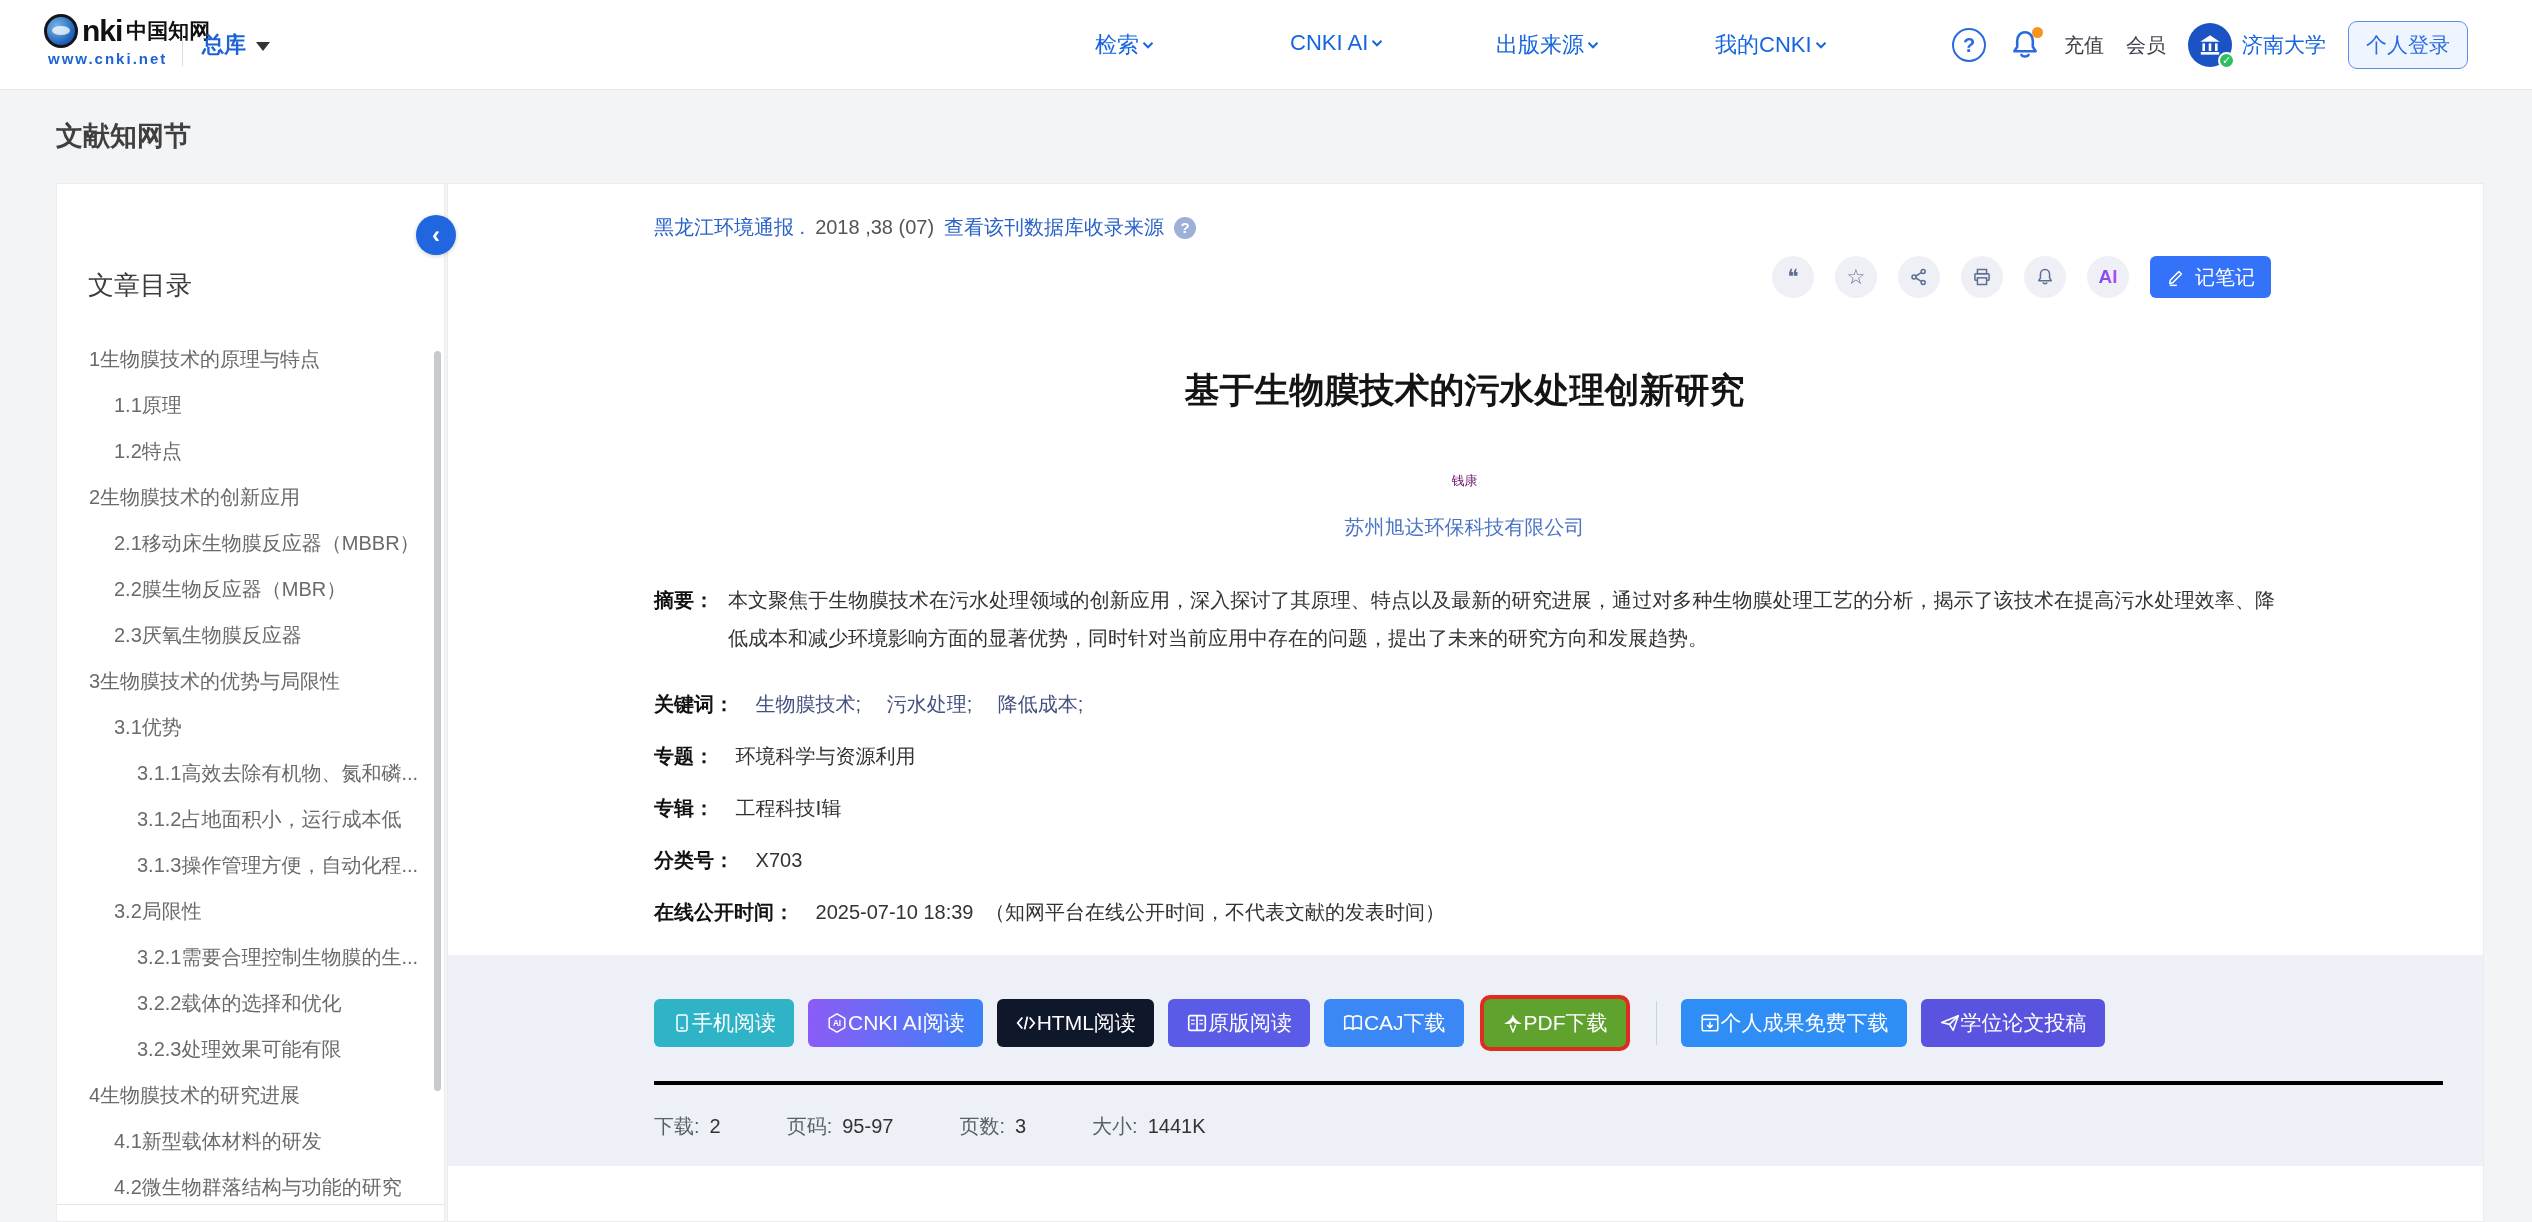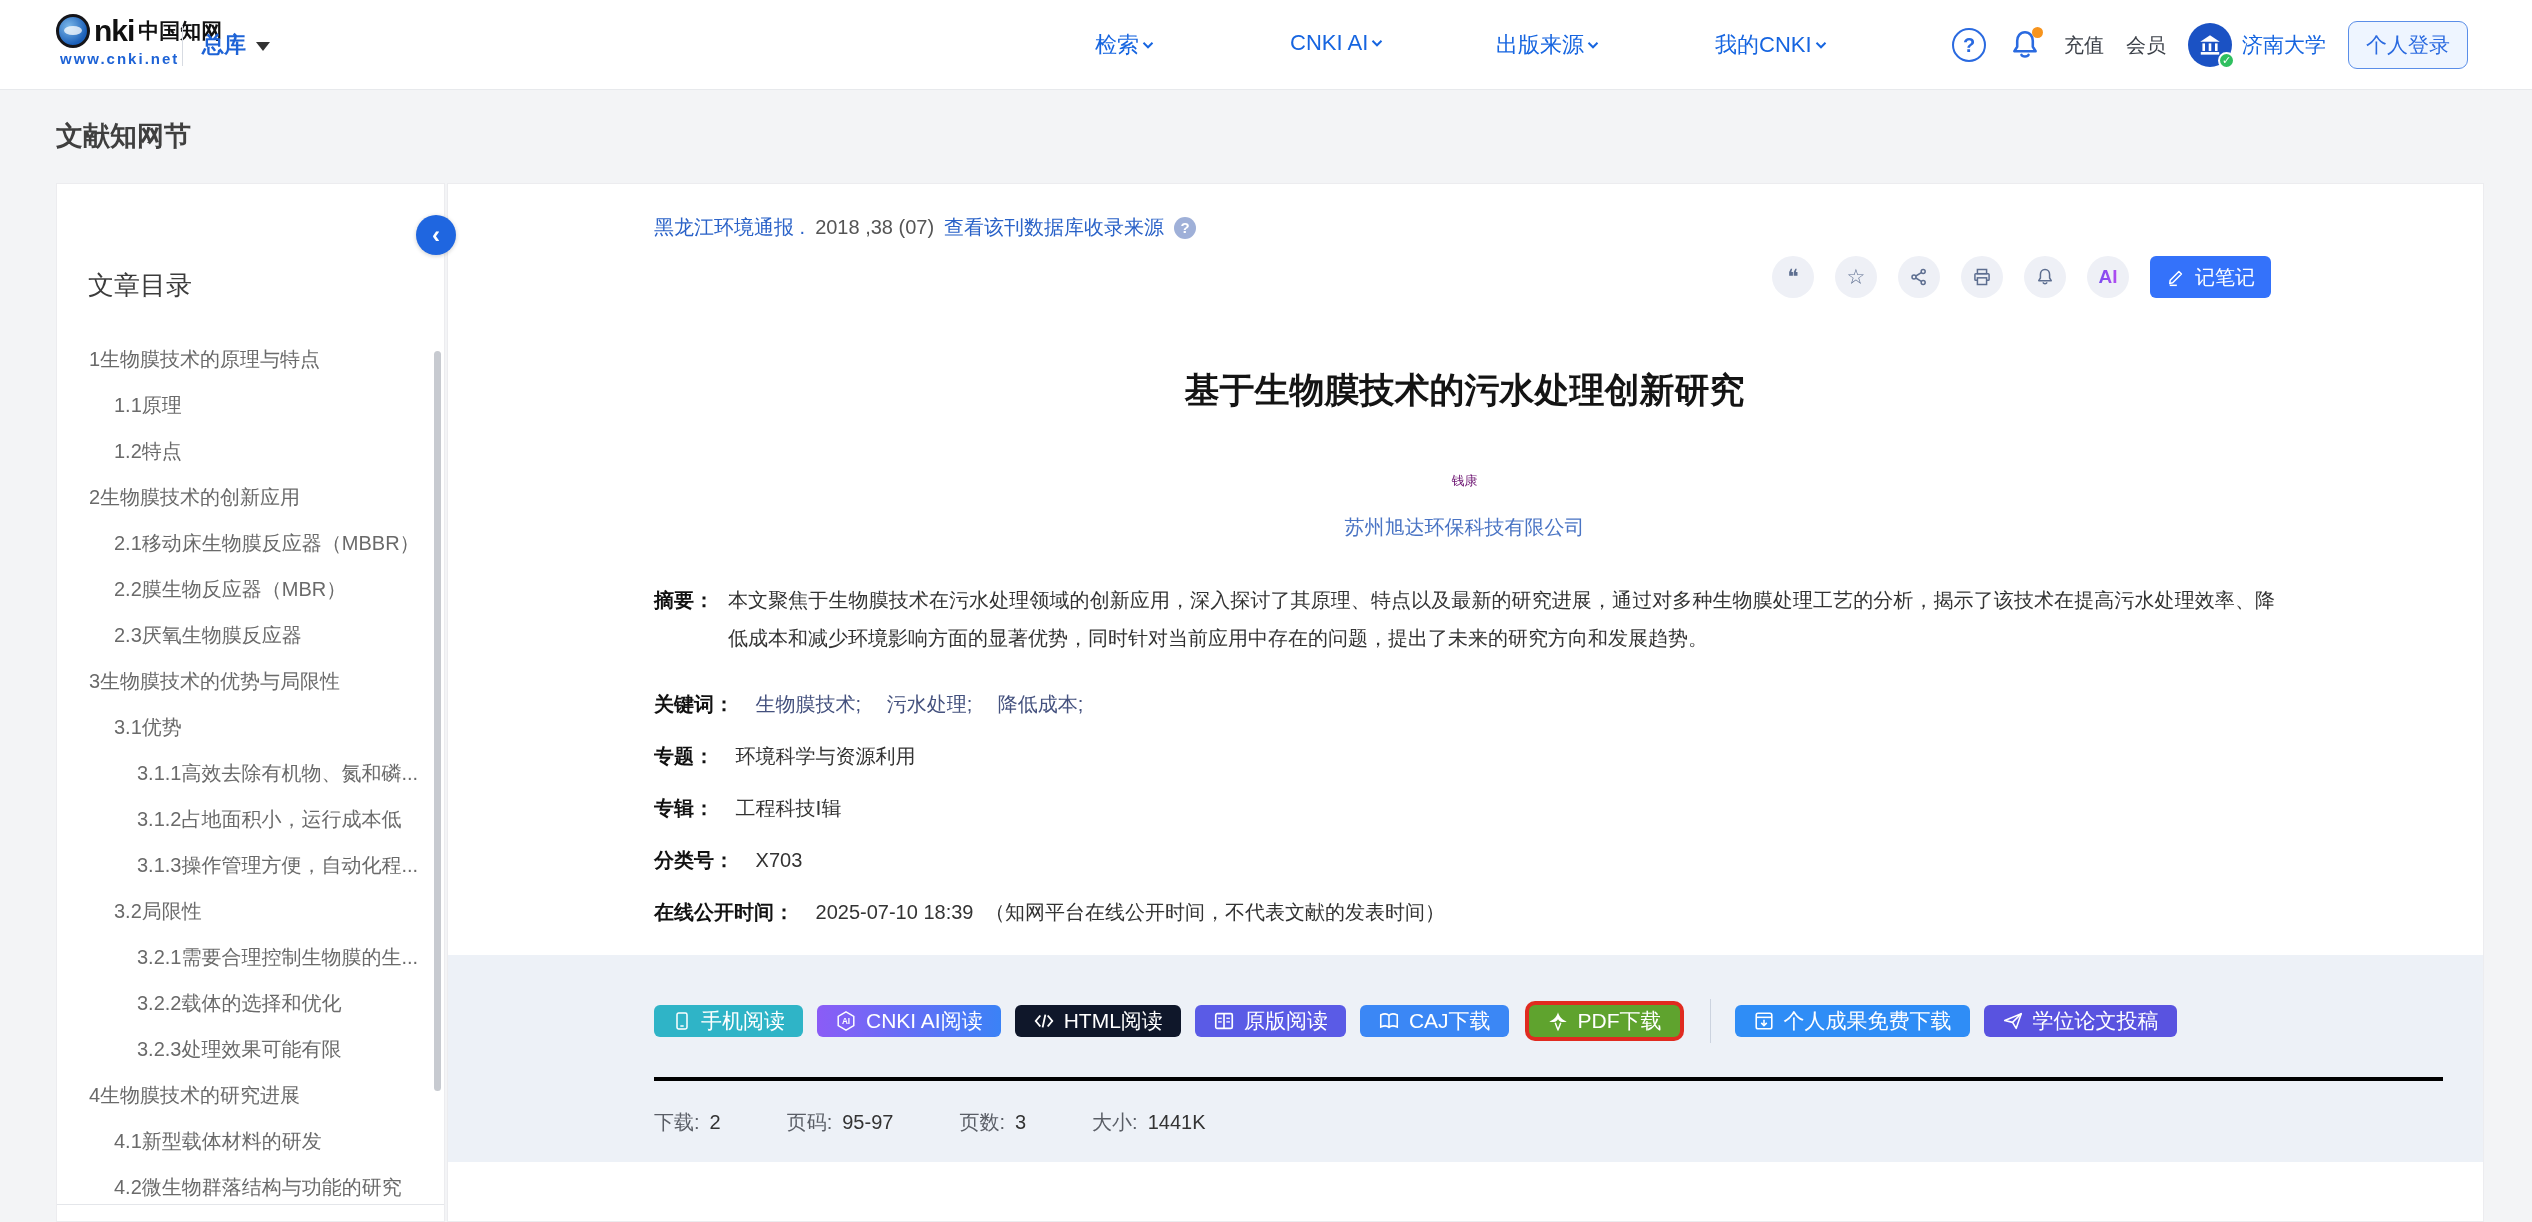--- a/index.html
+++ b/index.html
@@ -1,21 +1,21 @@
 <!DOCTYPE html>
 <html><head>
 <meta charset="utf-8">
 <style>
   * { margin:0; padding:0; box-sizing:border-box; }
   html,body { width:2532px; height:1222px; overflow:hidden; }
   body { background:#f3f4f6; font-family:"Liberation Sans","DejaVu Sans",sans-serif; color:#333; font-size:20px; }
 
   
   .header { position:absolute; left:0; top:0; width:2532px; height:90px; background:#fff; border-bottom:1px solid #e7e9ec; z-index:10; }
-  .logo-wrap { position:absolute; left:56px; top:14px; display:flex; flex-direction:column; }
+  .logo-wrap { position:absolute; left:44px; top:14px; display:flex; flex-direction:column; }
   .logo-top { display:flex; align-items:center; gap:4px; }
   .logo-globe { width:34px; height:34px; border-radius:50%; background:radial-gradient(circle at 35% 35%, #7db9ea, #1b5fb8 70%); border:3px solid #15151a; position:relative; }
   .logo-globe::after { content:""; position:absolute; left:5px; top:9px; width:18px; height:9px; border-radius:50%; background:rgba(255,255,255,.75); }
   .logo-nki { font-size:30px; font-weight:bold; color:#111; letter-spacing:-1px; }
   .logo-cn { font-size:21px; color:#111; font-weight:bold; font-family:"DejaVu Serif",serif; }
   .logo-url { font-size:15px; font-weight:bold; color:#1e63d6; letter-spacing:2px; margin-top:2px; padding-left:4px; }
   .head-divider { position:absolute; left:182px; top:26px; width:1px; height:40px; background:#d7dbe2; }
   .lib-switch { position:absolute; left:202px; top:30px; display:flex; align-items:center; gap:10px; font-size:22px; font-weight:bold; color:#1e63d6; cursor:pointer; }
   .lib-caret { width:0; height:0; border-left:7px solid transparent; border-right:7px solid transparent; border-top:9px solid #333; margin-top:3px; }
   .nav-item { position:absolute; top:30px; display:flex; align-items:center; gap:0; font-size:22px; color:#1665e0; cursor:pointer; }
@@ -67,21 +67,21 @@
   .abstract p { flex:1; text-align:justify; color:#333; }
 
   .meta-row { margin-top:26px; font-size:20px; line-height:26px; }
   .meta-row b { color:#111; margin-right:16px; }
   .kw { color:#44517e; margin-right:20px; cursor:pointer; }
   .meta-val { color:#333; }
   .meta-note { color:#333; margin-left:6px; }
 
   .band { margin-top:30px; background:#edf1f7; padding:44px 40px 26px 206px; }
   .btn-row { display:flex; align-items:center; gap:14px; }
-  .btn { height:32px; border-radius:6px; padding:0 18px; font-size:21px; color:#fff; display:flex; align-items:center; gap:9px; cursor:pointer; white-space:nowrap; }
+  .btn { height:48px; border-radius:6px; padding:0 18px; font-size:21px; color:#fff; display:flex; align-items:center; gap:0; cursor:pointer; white-space:nowrap; }
   .btn-mobile { background:#2fb4c7; }
   .btn-aird  { background:linear-gradient(90deg,#8b5cf6,#3b82f6); }
   .btn-html  { background:#0f172a; }
   .btn-orig  { background:#5a5be6; }
   .btn-caj   { background:#3b87f5; }
   .btn-pdf   { background:#5fa32e; box-shadow:0 0 0 4px #e02b20; margin:0 6px; }
   .v-div { width:1px; height:44px; background:#ccd3df; margin:0 10px; }
   .btn-personal { background:#2f8df6; }
   .btn-thesis  { background:#5953e0; }
 

